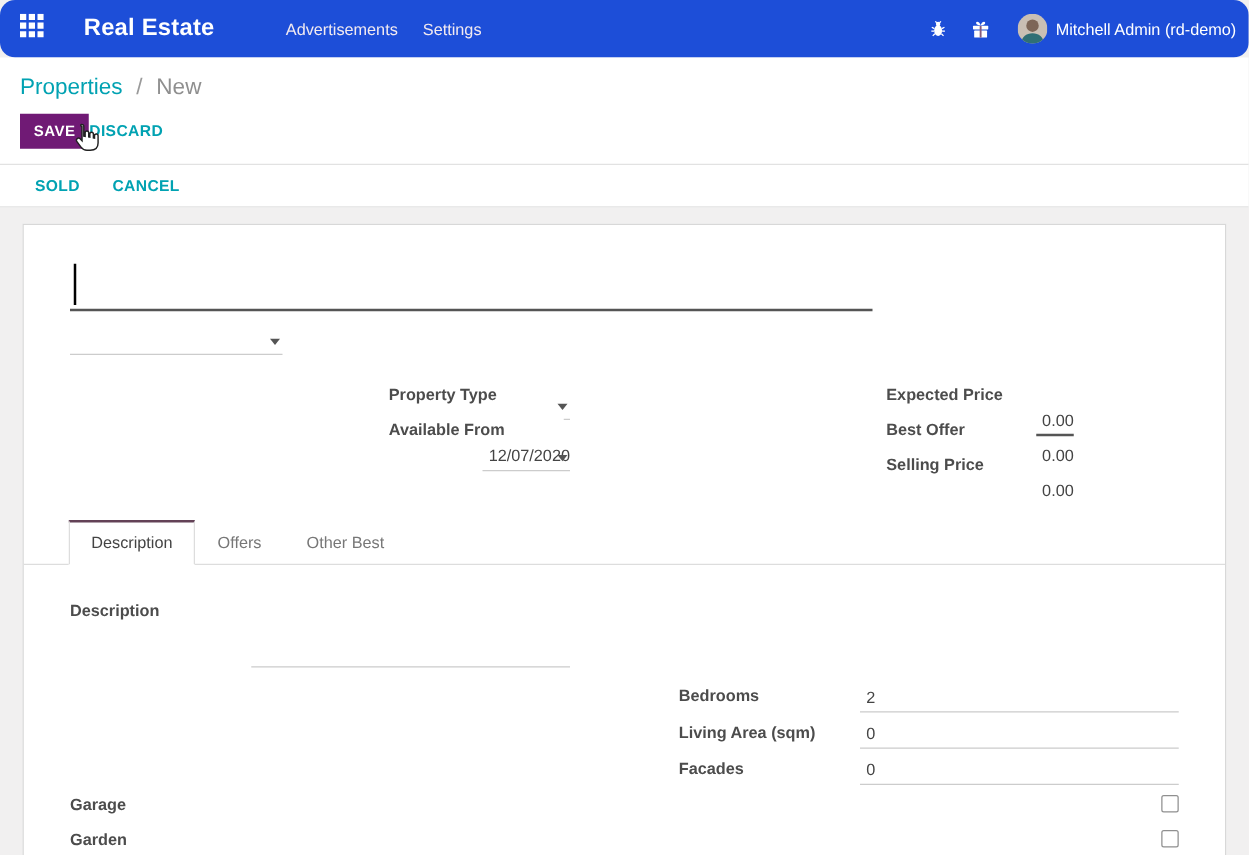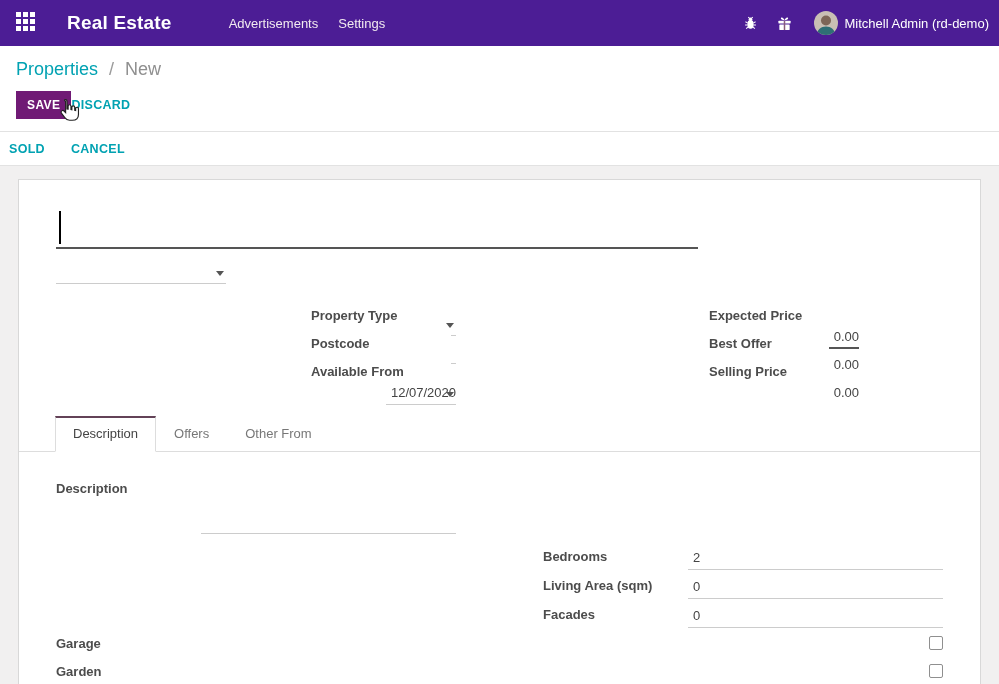--- a/index.html
+++ b/index.html
@@ -1,20 +1,20 @@
 <!DOCTYPE html>
 <html><head>
 <meta charset="utf-8">
 <style>
   * { box-sizing: border-box; margin: 0; padding: 0; }
   html,body { width:999px; height:684px; overflow:hidden;
     font-family:"Liberation Sans", sans-serif; background:#f1f0f0; }
 
   
-  .topbar { height:46px; background:#4c1d95; display:flex; align-items:center; color:#fff; }
+  .topbar { height:46px; background:#1d4ed8; display:flex; align-items:center; color:#fff;border-radius:12px; }
   .apps-btn { width:50px; height:46px; display:flex; align-items:center; justify-content:center; cursor:pointer; }
   .app-name { font-size:19px; font-weight:bold; margin-left:17px; letter-spacing:.2px; cursor:pointer; }
   .top-menu { font-size:13px; color:#f2eaf0; padding:0 10px; cursor:pointer; }
   .top-menu.first { margin-left:47px; }
   .topbar .spacer { flex:1; }
   .top-icon { width:34px; height:46px; display:flex; align-items:center; justify-content:center; cursor:pointer; }
   .avatar { width:24px; height:24px; border-radius:50%; overflow:hidden; margin-left:12px; flex:0 0 auto; }
   .user-name { font-size:13px; margin:0 10px 0 7px; color:#fff; cursor:pointer; }
 
   
@@ -25,21 +25,21 @@
   .breadcrumb .bc-current { color:#8f8f8f; }
   .btnrow { margin-top:12px; display:flex; align-items:center; position:relative; height:26px; }
   .save-btn { background:#701a75; color:#fff; border:none; font-family:inherit;
     font-size:12px; font-weight:bold; letter-spacing:.4px; padding:7px 11px; cursor:pointer; }
   .discard-btn { color:#01a2b2; background:none; border:none; font-family:inherit;
     font-size:12.5px; font-weight:bold; letter-spacing:.3px; cursor:pointer; }
   .cursor-icon { position:absolute; left:42px; top:5px; pointer-events:none; }
 
   
   .statusbar { background:#fff; height:34px; border-bottom:1px solid #e2e2e2;
-    display:flex; align-items:center; padding-left:9px; gap:26px; }
+    display:flex; align-items:center; padding-left:28px; gap:26px; }
   .status-btn { color:#01a2b2; background:none; border:none; font-family:inherit;
     font-size:12.5px; font-weight:bold; letter-spacing:.3px; cursor:pointer; }
 
   
   .content { padding-top:13px; }
   .sheet { margin:0 18px; background:#fff; border:1px solid #d8d8d8; padding:25px 37px 40px 37px; min-height:620px; }
 
   .title-field { width:642px; height:44px; border-bottom:2px solid #555; position:relative; margin-bottom:13px;
     font-size:24px; color:#333; cursor:text; }
   .text-caret { position:absolute; left:3px; top:6px; width:1.5px; height:33px; background:#000;
@@ -177,26 +177,20 @@
     <div class="fieldgrid">
       <div class="col-left">
         <div class="frow">
           <div class="flabel">Property Type</div>
           <div class="ffield">
             <span></span>
             <span class="dd-caret"></span>
           </div>
         </div>
         <div class="frow">
-          <div class="flabel">Postcode</div>
-          <div class="ffield">
-            <span></span>
-          </div>
-        </div>
-        <div class="frow">
           <div class="flabel">Available From</div>
           <div class="ffield">
             <span>12/07/2020</span>
             <span class="dd-caret"></span>
           </div>
         </div>
       </div>
 
       <div class="col-right">
         <div class="frow">
@@ -212,21 +206,21 @@
         <div class="frow">
           <div class="flabel">Selling Price</div>
           <div class="ffield readonly">0.00</div>
         </div>
       </div>
     </div>
 
     <div class="tabs">
       <button class="tab active">Description</button>
       <button class="tab">Offers</button>
-      <button class="tab">Other From</button>
+      <button class="tab">Other Best</button>
     </div>
 
     <div class="tabcontent">
       <div class="desc-label">Description</div>
       <div class="desc-input"></div>
 
       <div class="trow">
         <div class="flabel">Bedrooms</div>
         <div class="ffield">
           <span>2</span>

